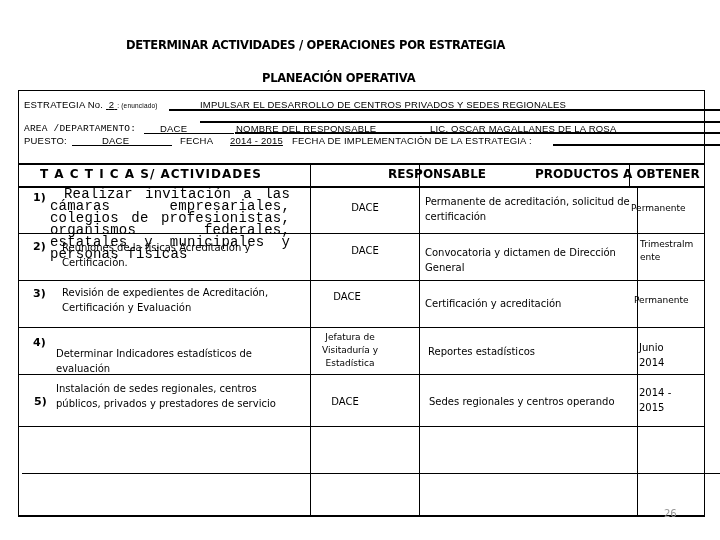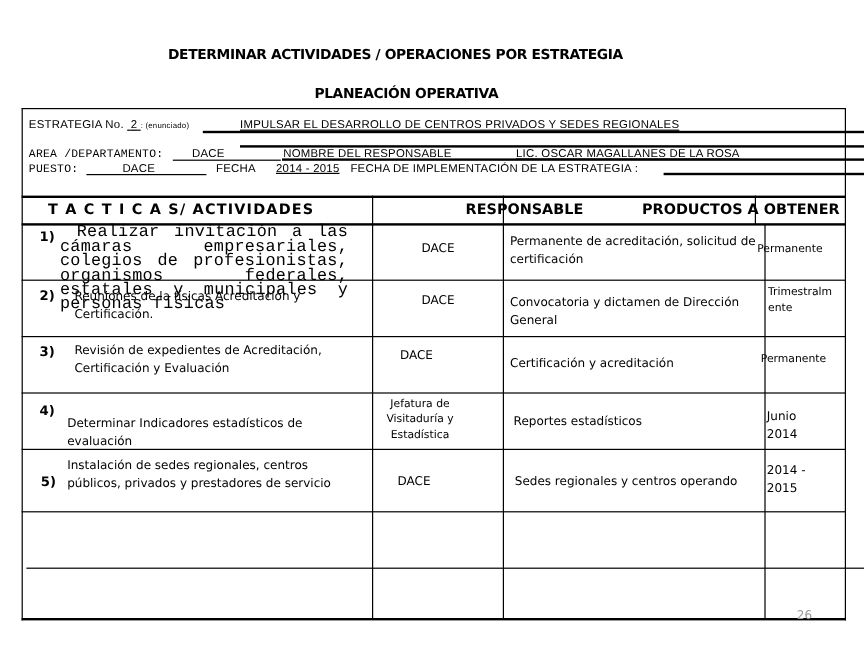--- a/index.html
+++ b/index.html
@@ -16,21 +16,21 @@
   .colhead { font-family:"DejaVu Sans", sans-serif; font-weight:bold; font-size:12px; white-space:nowrap; }
   .cell { position:absolute; font-family:"DejaVu Sans", sans-serif; font-size:10px; line-height:15px; }
   .num { position:absolute; font-family:"DejaVu Sans", sans-serif; font-weight:bold; font-size:11px; }
   .big { font-family:Liberation Mono, monospace; font-size:14px; line-height:12px; text-align:justify; letter-spacing:0.2px; }
   .tiny { font-size:9px; line-height:13px; }
   .page-num { font-family:"DejaVu Sans", sans-serif; font-size:10px; color:#999; }
 </style>
 </head>
 <body>
 
-<div class="abs title" style="left:140px; top:38px;">DETERMINAR ACTIVIDADES / OPERACIONES POR ESTRATEGIA</div>
+<div class="abs title" style="left:126px; top:38px;">DETERMINAR ACTIVIDADES / OPERACIONES POR ESTRATEGIA</div>
 <div class="abs title" style="left:262px; top:71px;">PLANEACIÓN OPERATIVA</div>
 
 <div class="hline thin" style="left:18px; top:90px; width:687px;"></div>
 <div class="vline thin" style="left:18px; top:90px; height:427px;"></div>
 <div class="vline thin" style="left:704px; top:90px; height:427px;"></div>
 <div class="hline" style="left:18px; top:515px; width:687px;"></div>
 
 <div class="hline" style="left:169px; top:109px; width:551px;"></div>
 <div class="hline" style="left:200px; top:121px; width:520px;"></div>
 <div class="hline" style="left:235px; top:132px; width:485px;"></div>
@@ -41,21 +41,21 @@
   <span class="u">&nbsp;<span>2</span>&nbsp;</span><span class="small">: (enunciado)</span>
 </div>
 <div class="abs form-text u" style="left:200px; top:99px;">IMPULSAR EL DESARROLLO DE CENTROS PRIVADOS Y SEDES REGIONALES</div>
 
 <div class="abs form-text" style="left:24px; top:123px;font-family:Liberation Mono, monospace;">AREA /DEPARTAMENTO:</div>
 <div class="hline thin" style="left:144px; top:133px; width:90px;"></div>
 <div class="abs form-text" style="left:160px; top:123px;">DACE</div>
 <div class="abs form-text" style="left:236px; top:123px;">NOMBRE DEL RESPONSABLE</div>
 <div class="abs form-text u" style="left:388px; top:123px;padding-left:42px;">LIC. OSCAR MAGALLANES DE LA ROSA</div>
 
-<div class="abs form-text" style="left:24px; top:135px;font-family:Liberation Mono, monospace;">PUESTO:</div>
+<div class="abs form-text" style="left:24px; top:135px;">PUESTO:</div>
 <div class="hline thin" style="left:72px; top:145px; width:100px;"></div>
 <div class="abs form-text" style="left:102px; top:135px;">DACE</div>
 <div class="abs form-text" style="left:180px; top:135px;">FECHA</div>
 <div class="abs form-text u" style="left:230px; top:135px;">2014 - 2015</div>
 <div class="abs form-text" style="left:292px; top:135px;">FECHA DE IMPLEMENTACIÓN DE LA ESTRATEGIA :</div>
 
 <div class="hline" style="left:18px; top:163px; width:687px;"></div>
 <div class="hline" style="left:18px; top:186px; width:687px;"></div>
 <div class="abs colhead" style="left:40px; top:167px; letter-spacing:1px;">T A C T I C A S/ ACTIVIDADES</div>
 <div class="abs colhead" style="left:388px; top:167px;">RESPONSABLE</div>

